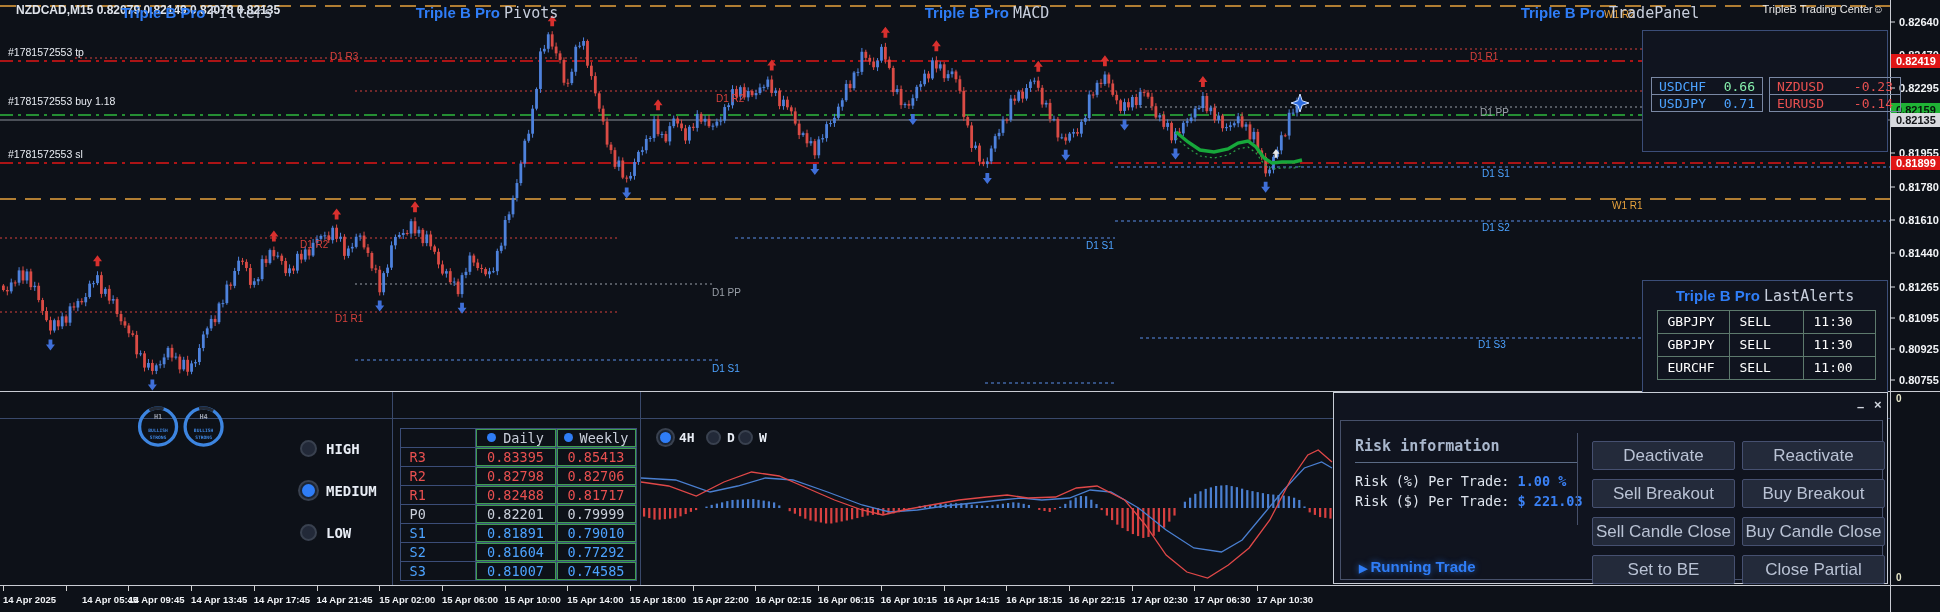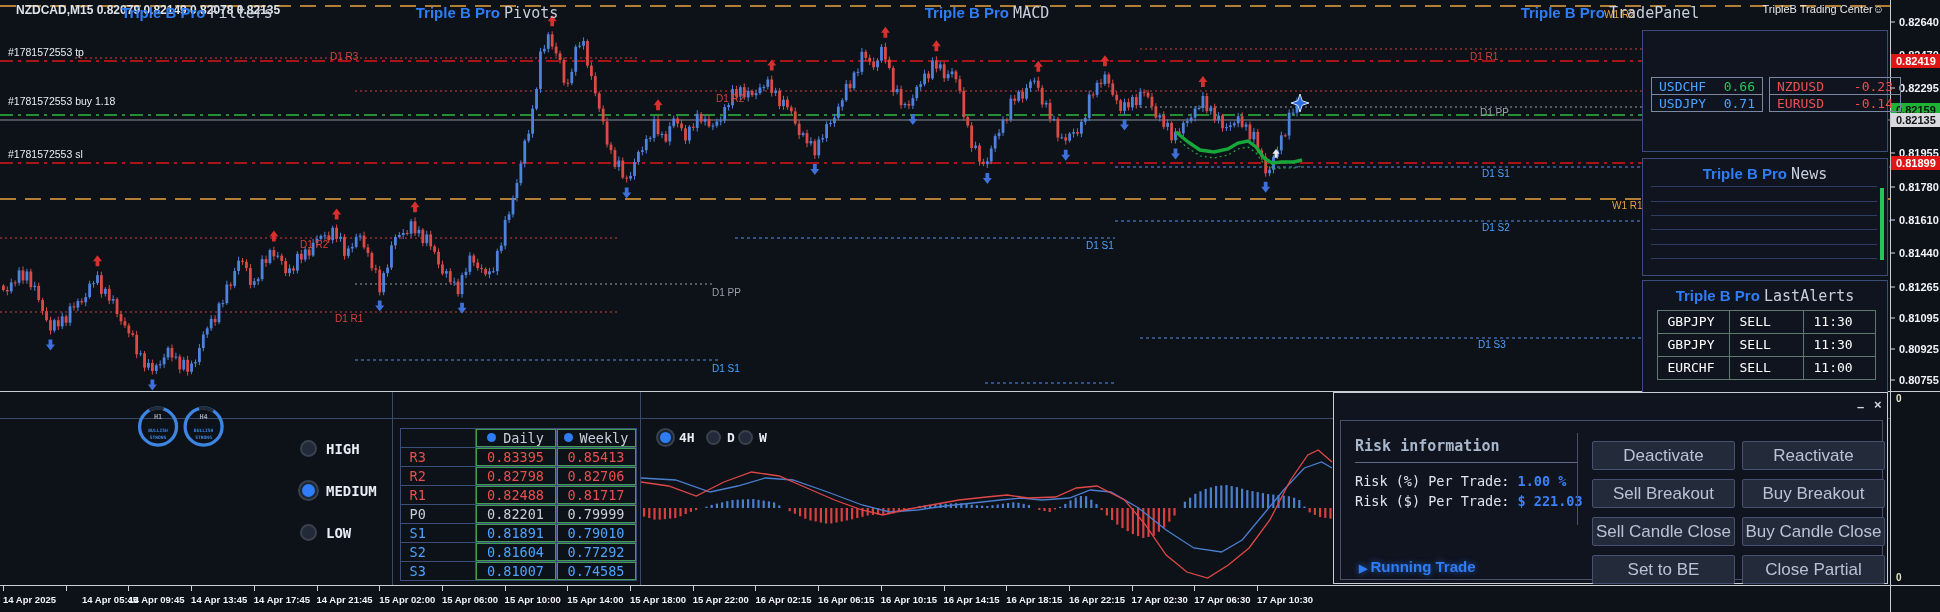--- a/index.html
+++ b/index.html
@@ -991,53 +991,39 @@
     <span class="brand">Triple B Pro</span>
     <span class="panel-name">TradePanel</span>
   </div>
   <div class="winbtn" style="left:1857px;top:399px">–</div>
   <div class="winbtn" style="left:1874px;top:397px">×</div>
 
   <div class="panel" style="left:1642px;top:30px;width:246px;height:122px">
     <div class="hm-box mono" style="left:8px;top:46px;width:112px" id="hm-left">
         <div class="hm-row">
           <span style="color:#4da3ff">USDCHF</span>
-                   <span style="color:#22c55e">0.66</span>
+                   <span style="color:#86efac">0.66</span>
         </div>
         <div class="hm-row">
           <span style="color:#4da3ff">USDJPY</span>
                    <span style="color:#4da3ff">0.71</span>
         </div>
       </div>
     <div class="hm-box mono" style="left:126px;top:46px;width:132px" id="hm-right">
         <div class="hm-row">
           <span style="color:#e85050">NZDUSD</span>
                    <span style="color:#e85050">-0.23</span>
         </div>
         <div class="hm-row">
           <span style="color:#e85050">EURUSD</span>
                    <span style="color:#e85050">-0.14</span>
         </div>
       </div>
   </div>
 
-  <div class="panel" style="left:1642px;top:158px;width:246px;height:118px">
-    <div class="panel-header">
-      <span class="brand">Triple B Pro</span>
-      <span class="panel-name">News</span>
-    </div>
-    <div id="news-body">
-        <div class="news-row" style="top: 27px; border-top: 1px solid rgb(46, 61, 99);"></div>
-        <div class="news-row" style="top: 41.5px;"></div>
-        <div class="news-row" style="top: 56px;"></div>
-        <div class="news-row" style="top: 70.5px;"></div>
-        <div class="news-row" style="top: 85px;"></div>
-      </div>
-    <div style="position:absolute;right:3px;top:29px;width:4px;height:72px;background:#22c55e"></div>
-  </div>
 
   <div class="panel" style="left:1642px;top:280px;width:246px;height:117px">
     <div class="panel-header">
       <span class="brand">Triple B Pro</span>
       <span class="panel-name">LastAlerts</span>
     </div>
     <div class="al-table mono" style="left:14px;top:29px" id="alerts-table">
         <div class="al-cell">GBPJPY</div>
         <div class="al-cell">SELL</div>
         <div class="al-cell">11:30</div>

